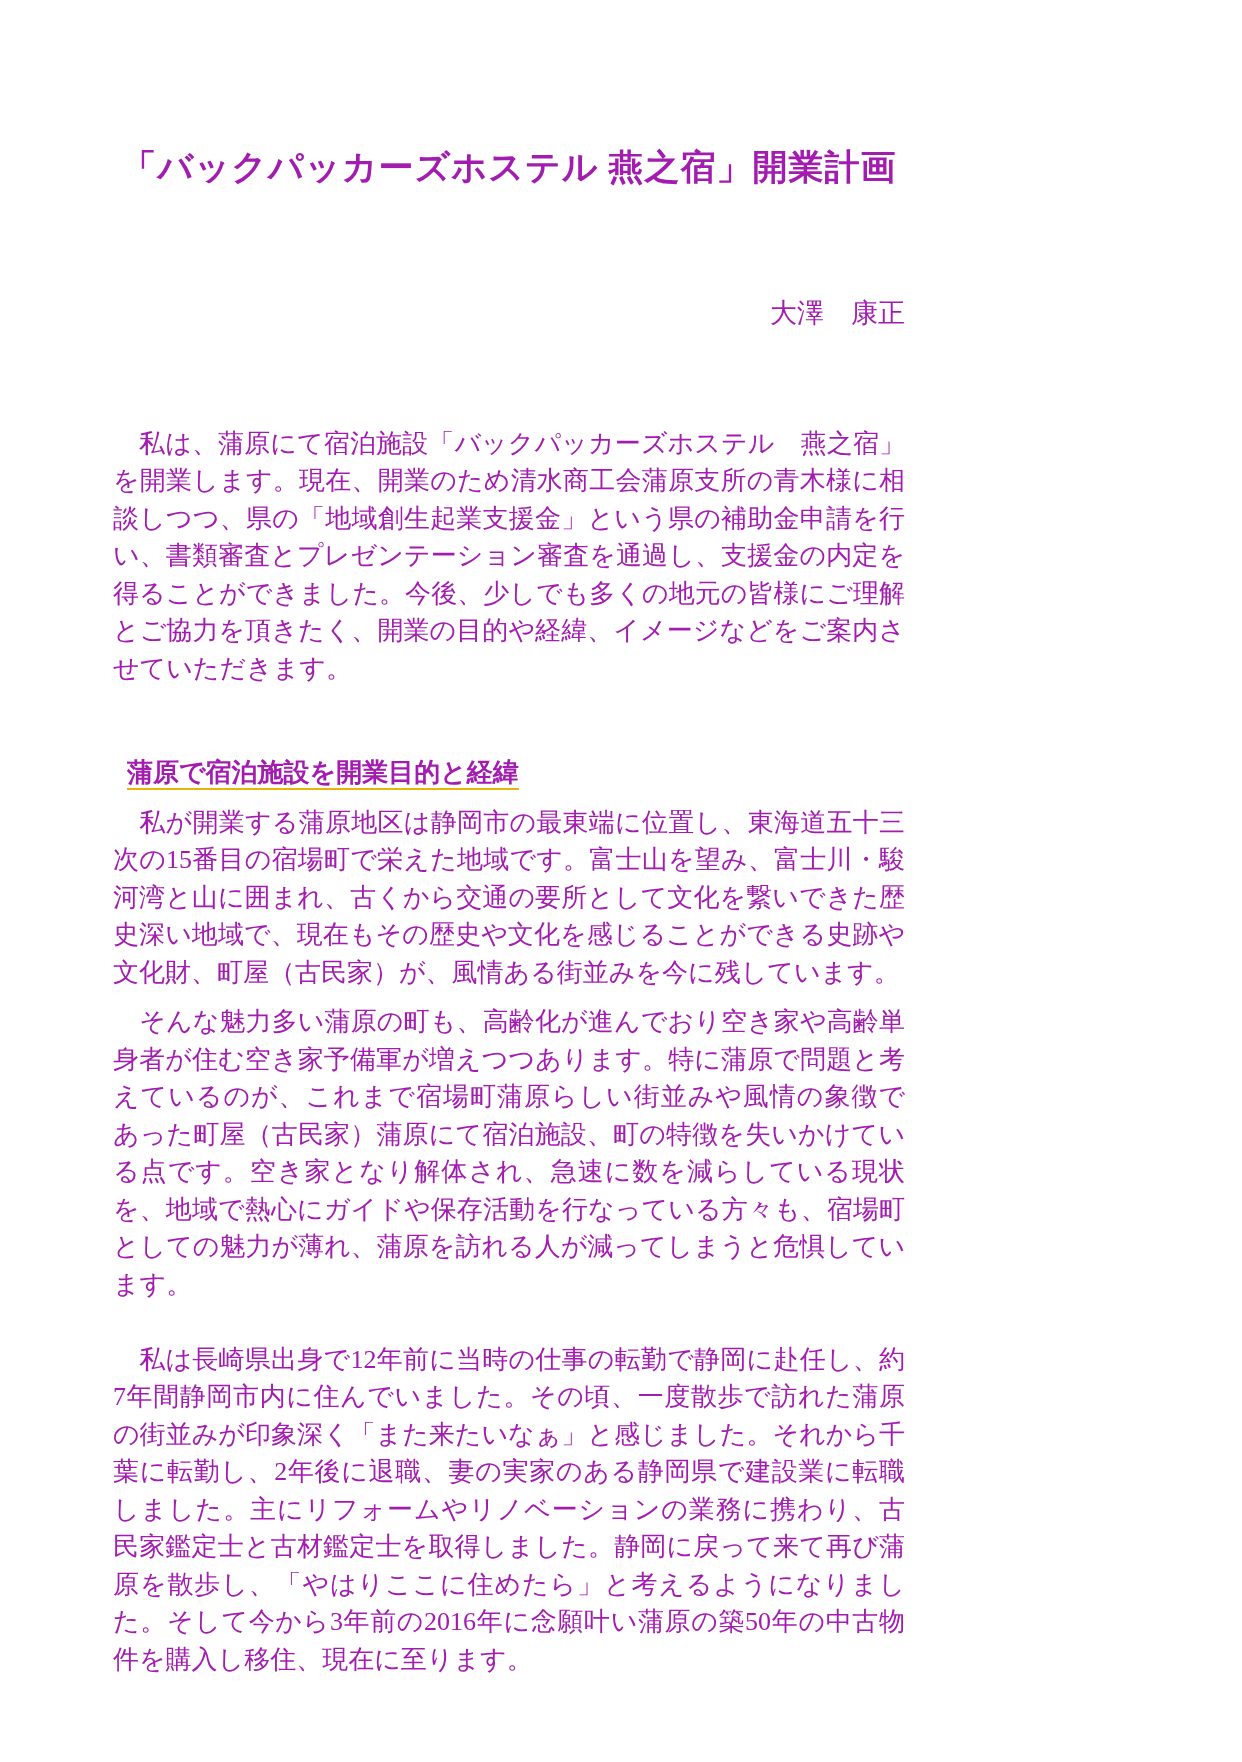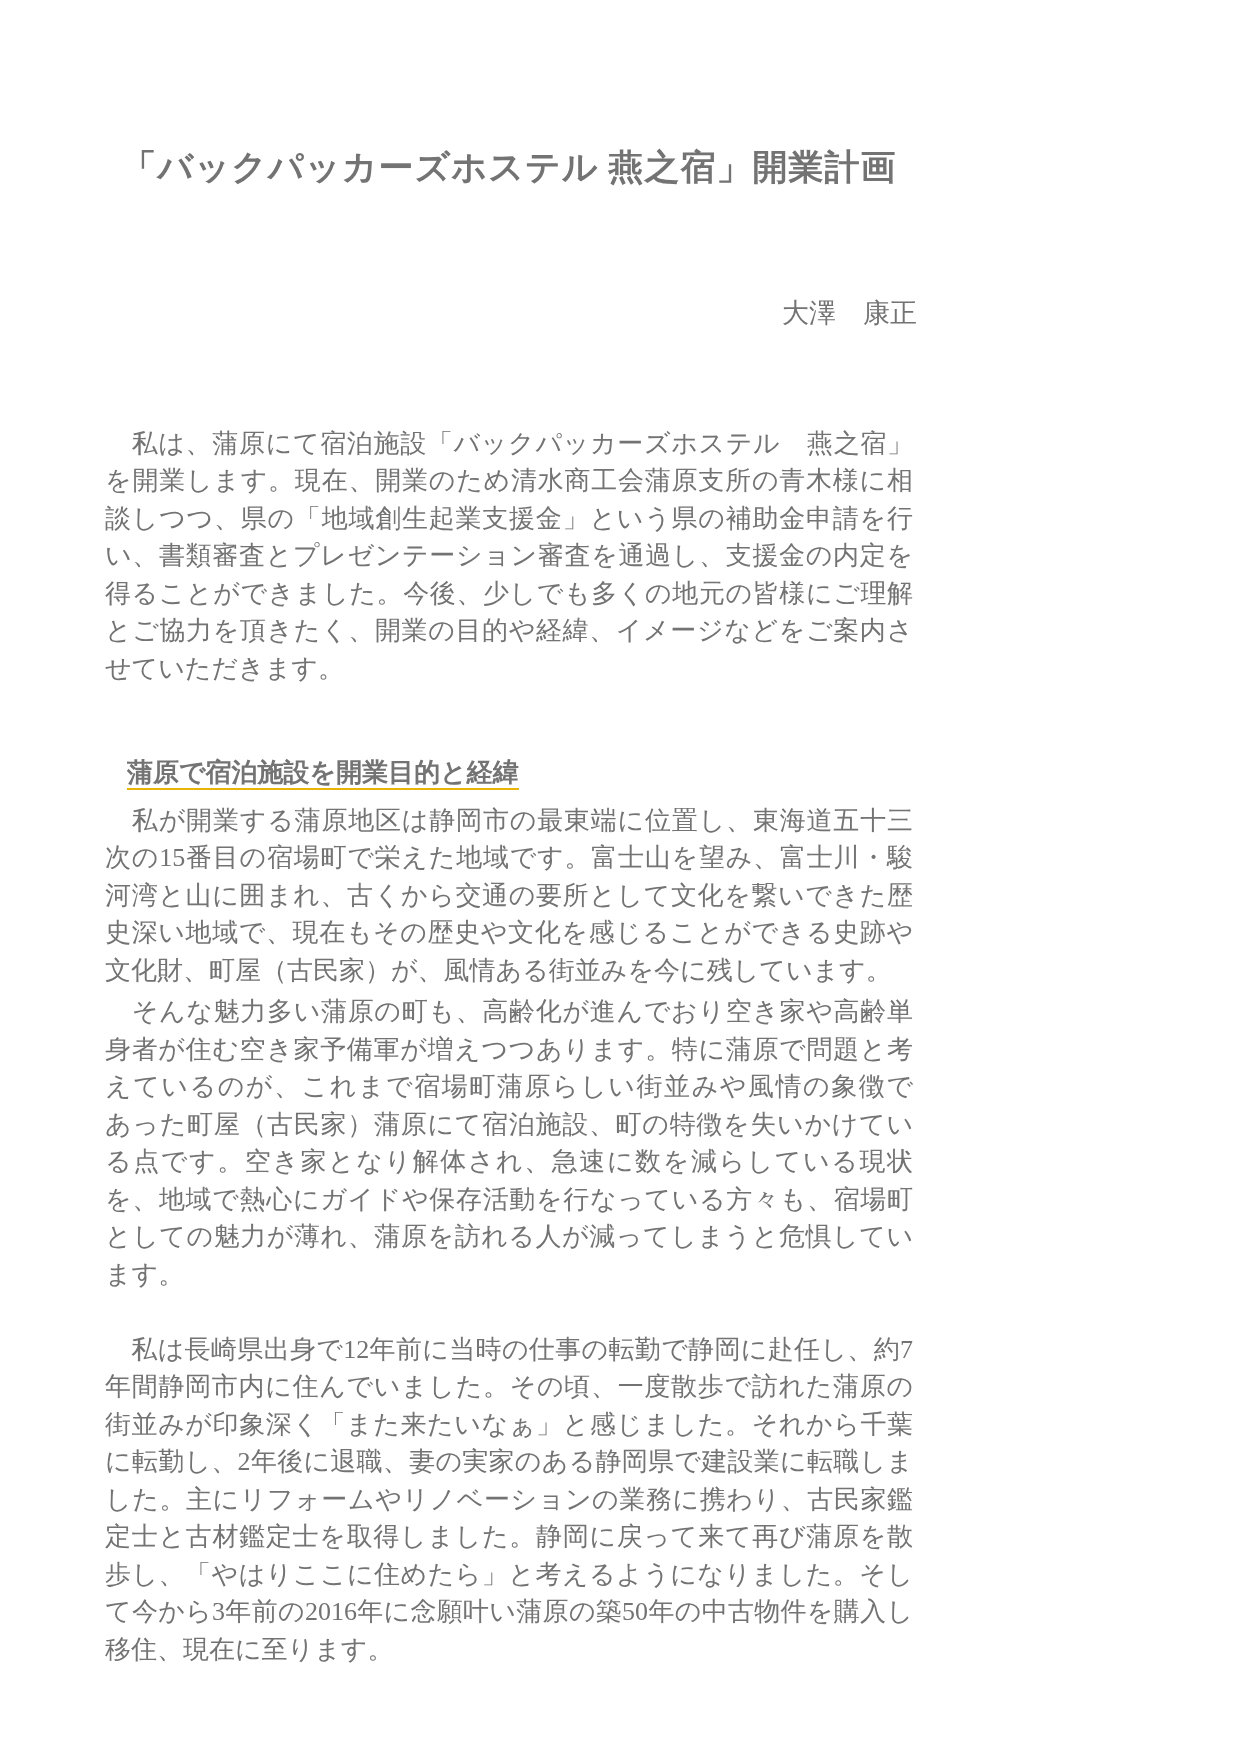--- a/index.html
+++ b/index.html
@@ -7,42 +7,42 @@
       padding: 0;
       background: #ffffff;
     }
     .page {
       position: relative;
       width: 1018px;
       height: 1762px;
       box-sizing: border-box;
       padding: 146px 101px 0 101px;
       background: #ffffff;
-      color: #737373;
+      color: #a21caf;
       font-family: "Liberation Serif", "DejaVu Serif", serif;
       font-size: 26px;
       line-height: 37.5px;
       overflow: hidden;
     }
     .doc-title {
       margin: 0;
       font-size: 35px;
       font-weight: 600;
       line-height: 44px;
       text-align: center;
       letter-spacing: 1px;
       white-space: nowrap;
     }
     .doc-author {
-      margin: 105px 0 0 0;
+      margin: 105px 12px 0 0;
       font-size: 27px;
       text-align: right;
     }
     .para {
-      margin: 4px;
+      margin: 12px;
       text-align: justify;
       line-break: strict;
       overflow-wrap: break-word;
     }
     .intro-para {
       margin-top: 92px;
     }
     .section-heading {
       margin: 67px 0 10px 0;
       padding-left: 1em;

